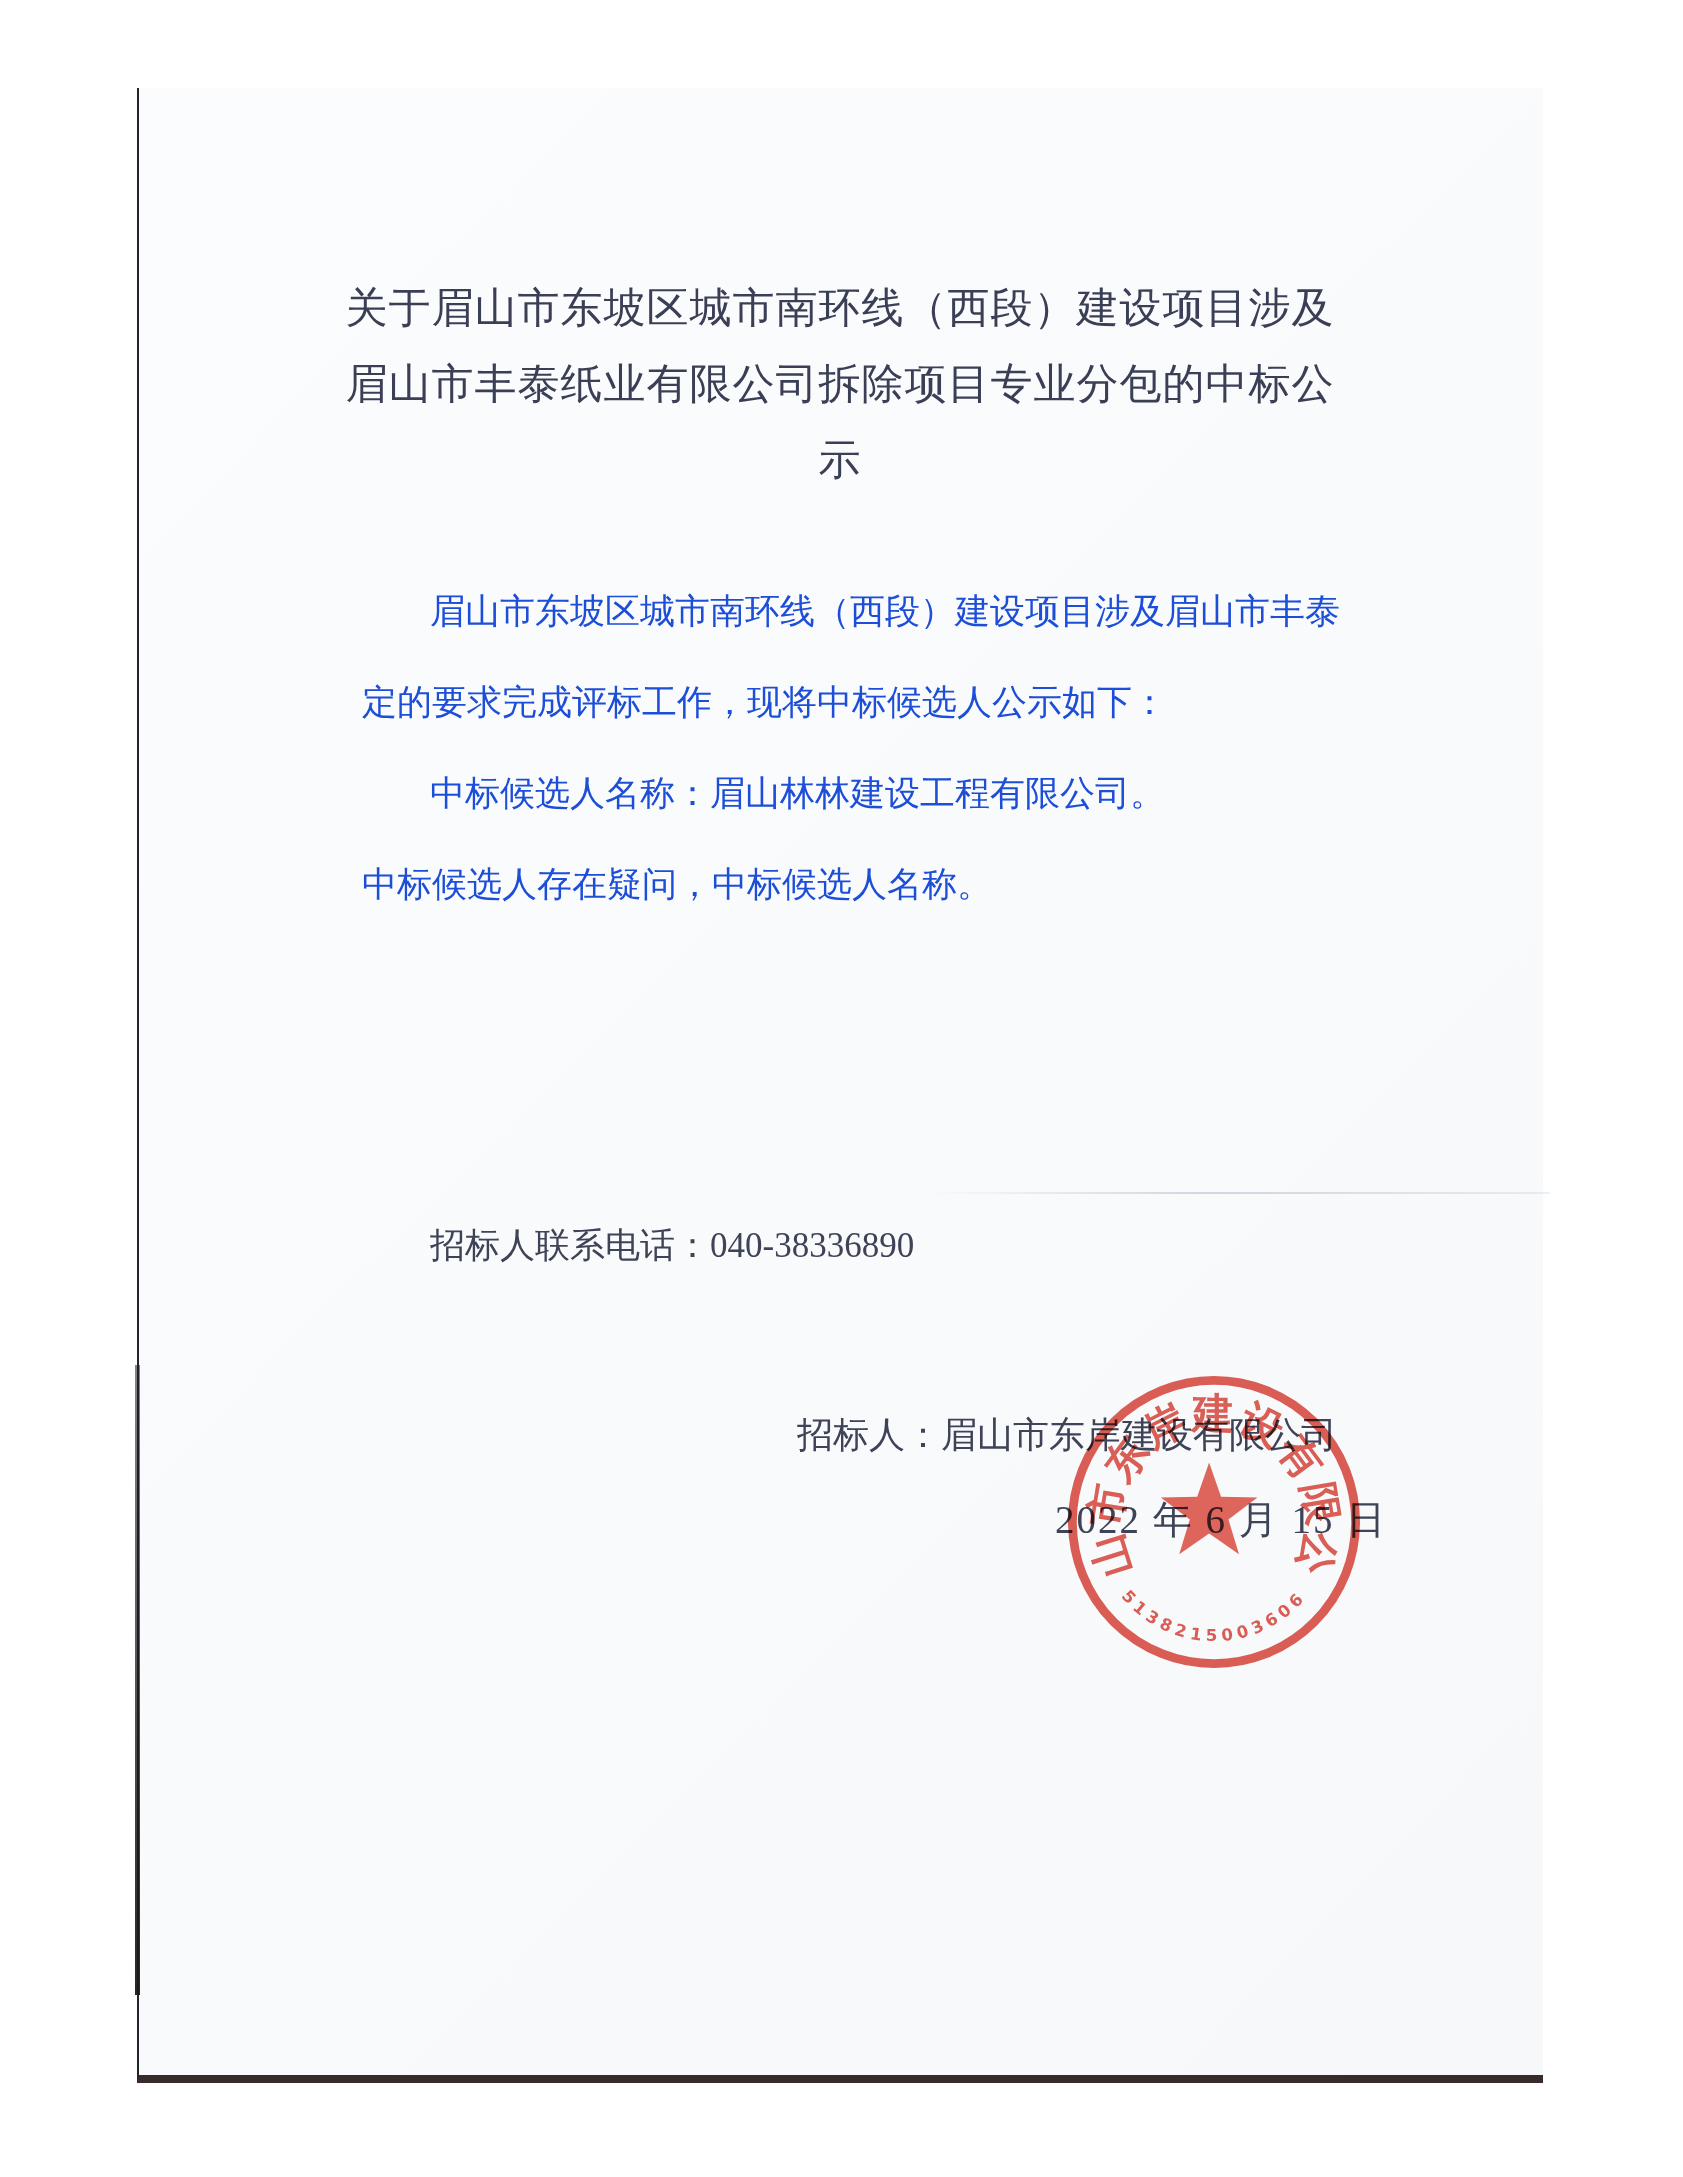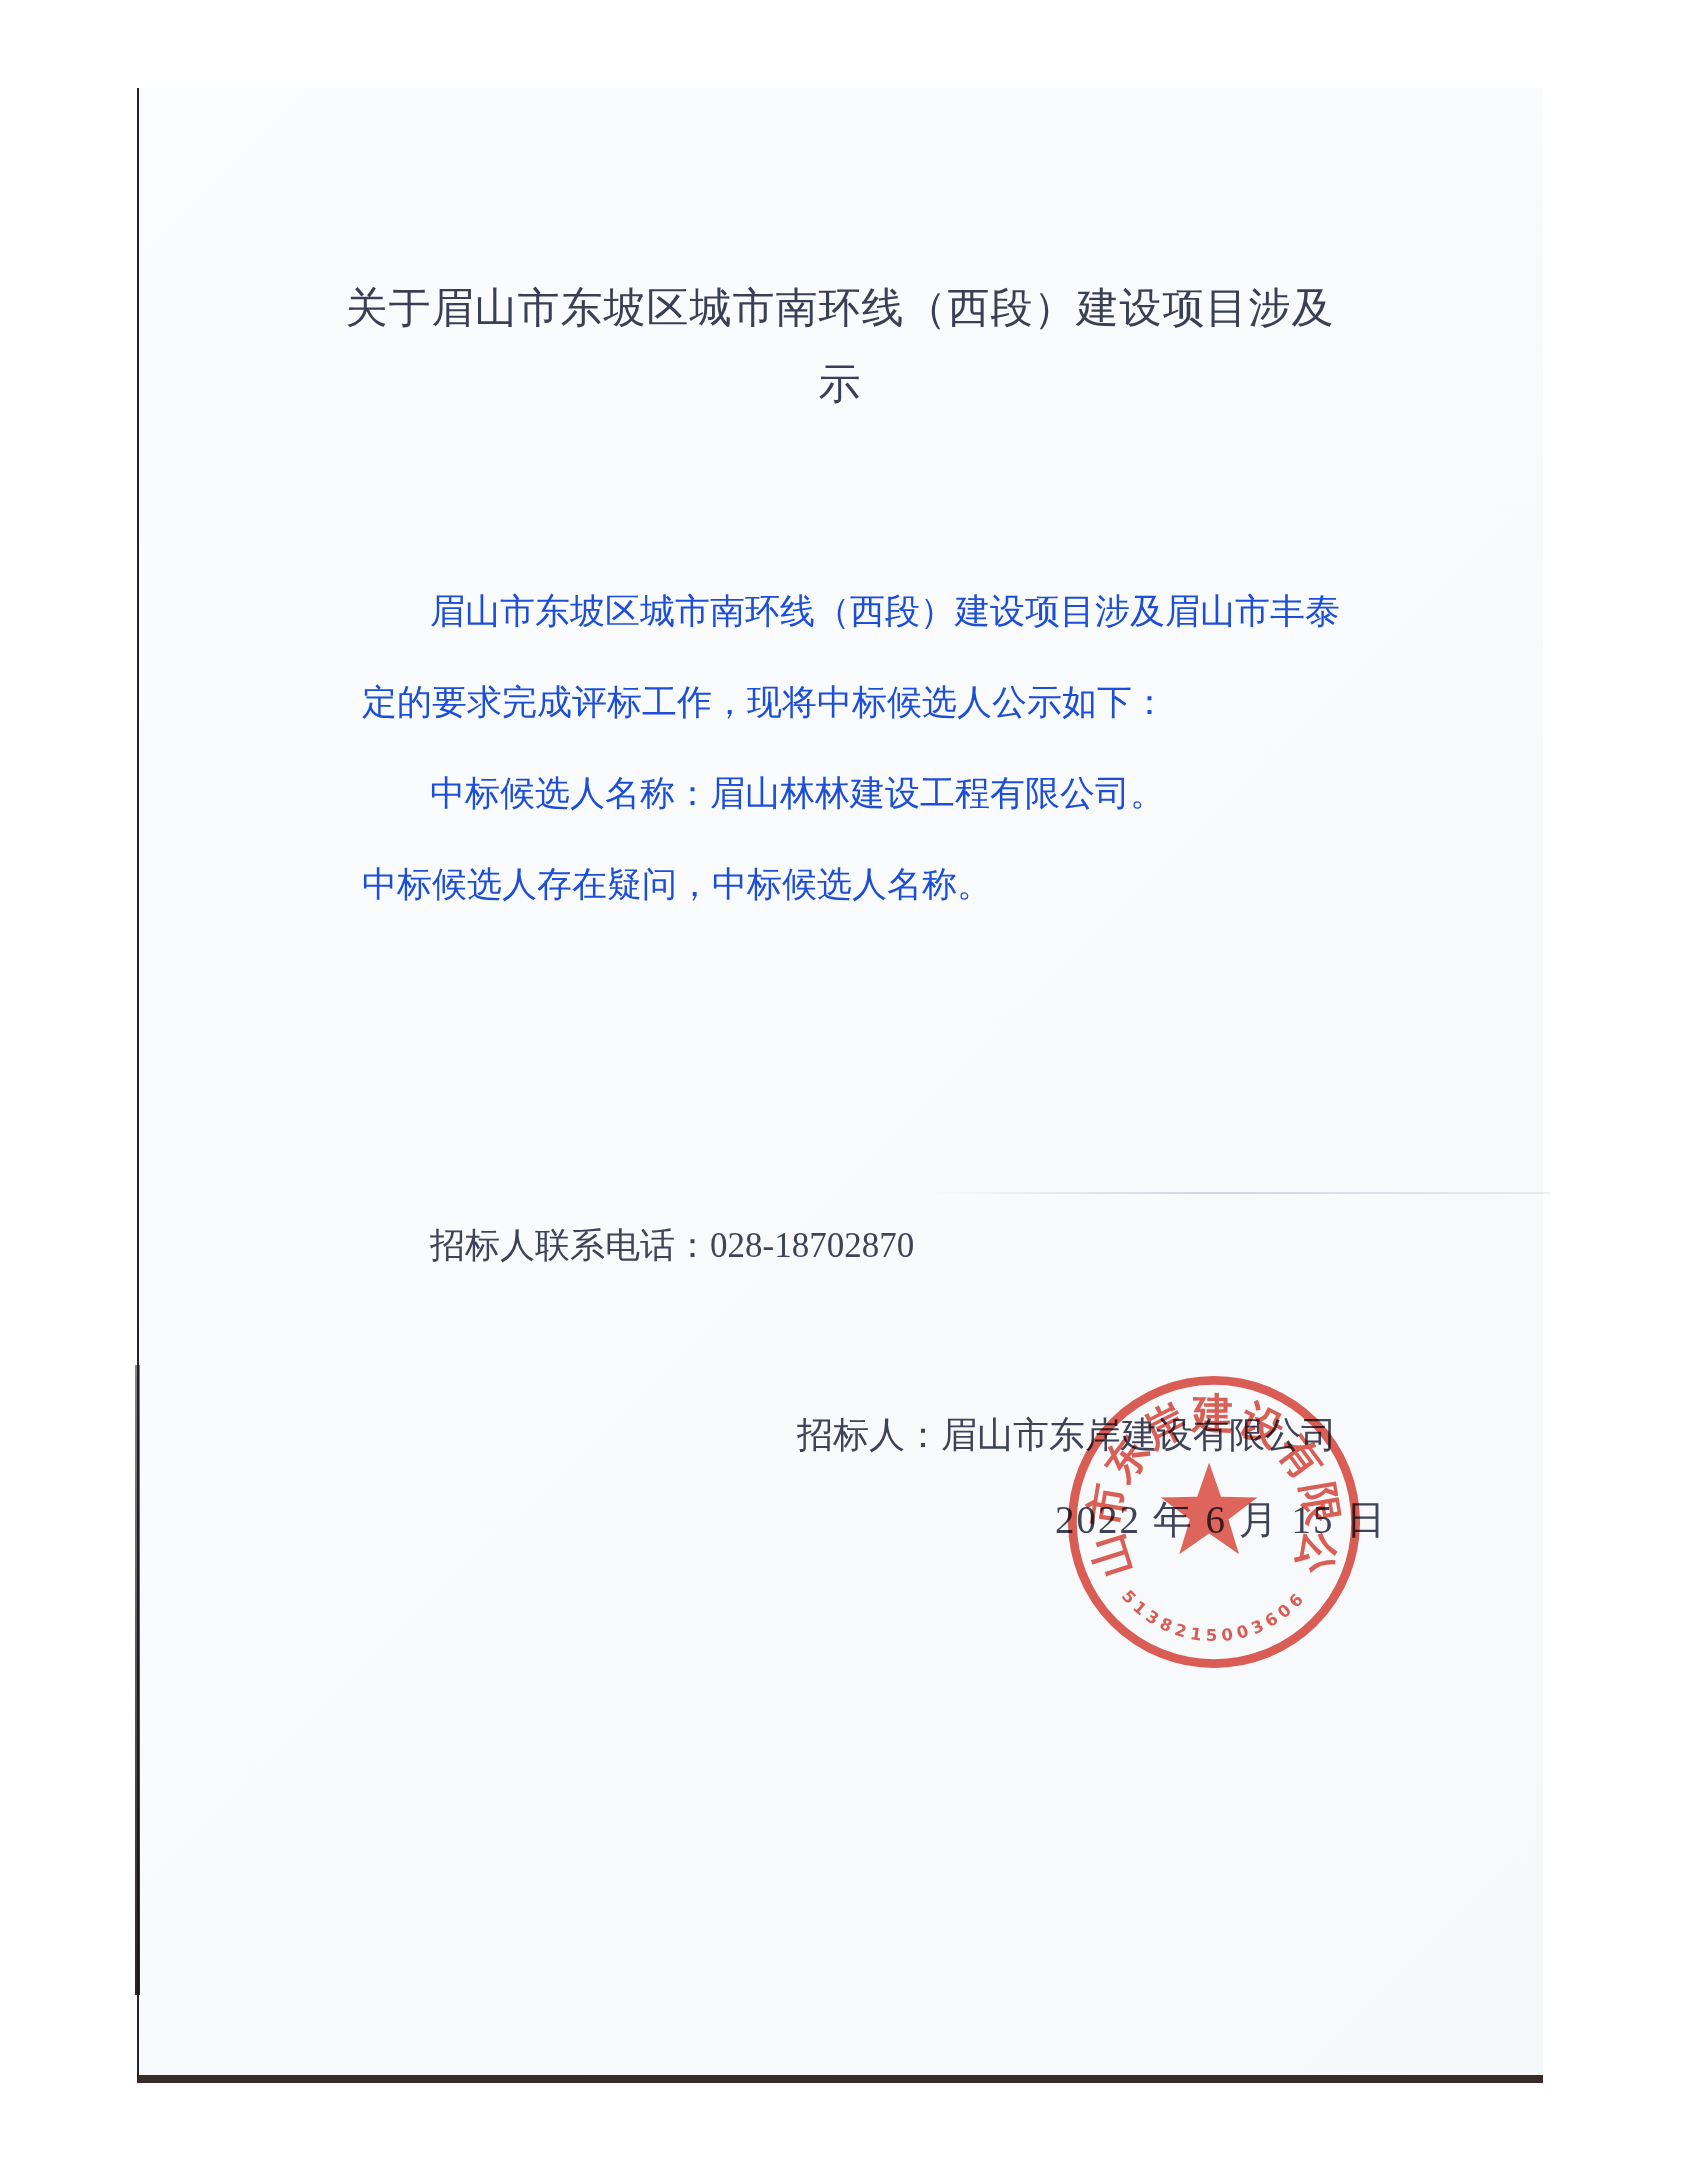--- a/index.html
+++ b/index.html
@@ -66,31 +66,32 @@
 <body>
 
 <div class="canvas">
 
   <div class="sheet"></div>
   <div class="sheet-shadow-left"></div>
   <div class="crease"></div>
 
   <div class="title-block">
     <div class="title-line">关于眉山市东坡区城市南环线（西段）建设项目涉及</div>
+    <div class="title-line">眉山市丰泰纸业有限公司拆除项目专业分包的中标公</div>
     <div class="title-line">示</div>
   </div>
 
   <div class="body-block">
     <div class="body-line indent">眉山市东坡区城市南环线（西段）建设项目涉及眉山市丰泰</div>
     <div class="body-line">定的要求完成评标工作，现将中标候选人公示如下：</div>
     <div class="body-line indent">中标候选人名称：眉山林林建设工程有限公司。</div>
     <div class="body-line">中标候选人存在疑问，中标候选人名称。</div>
   </div>
 
-  <div class="contact-line">招标人联系电话：028-18702870</div>
+  <div class="contact-line">招标人联系电话：040-38336890</div>
 
   <div class="signature-line">招标人：眉山市东岸建设有限公司</div>
 
   <div class="date-line">2022 年 6 月 15 日</div>
 
   <svg class="stamp-svg" width="332" height="332" viewBox="1072 1387 340 340">
     <circle class="stamp-ring" cx="1242" cy="1557" r="145"></circle>
     <defs>
       <path id="seal-company-arc" d="M 1158.9 1605 A 96 96 0 1 1 1325.1 1605" fill="none"></path>
       <path id="seal-serial-arc" d="M 1136.3 1618 A 122 122 0 0 0 1347.7 1618" fill="none"></path>

